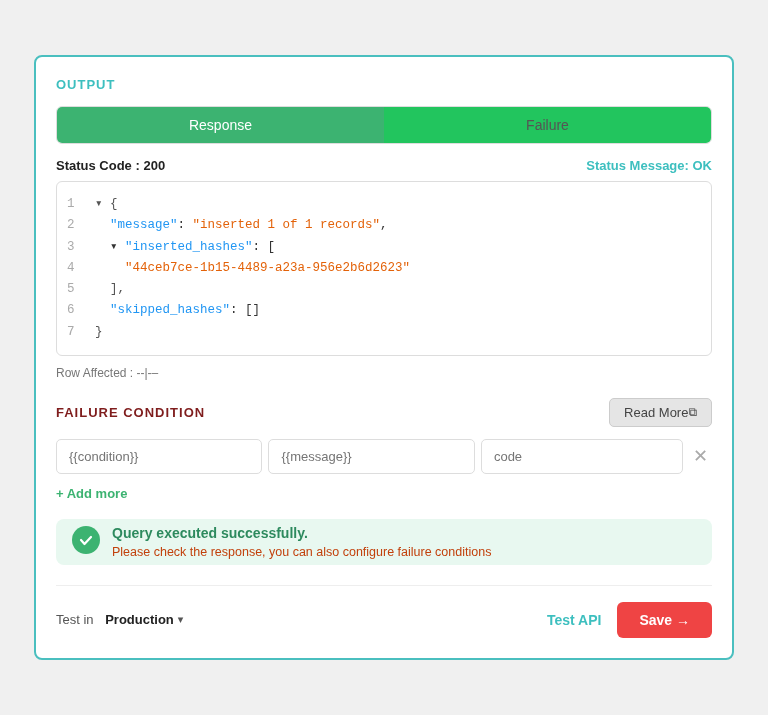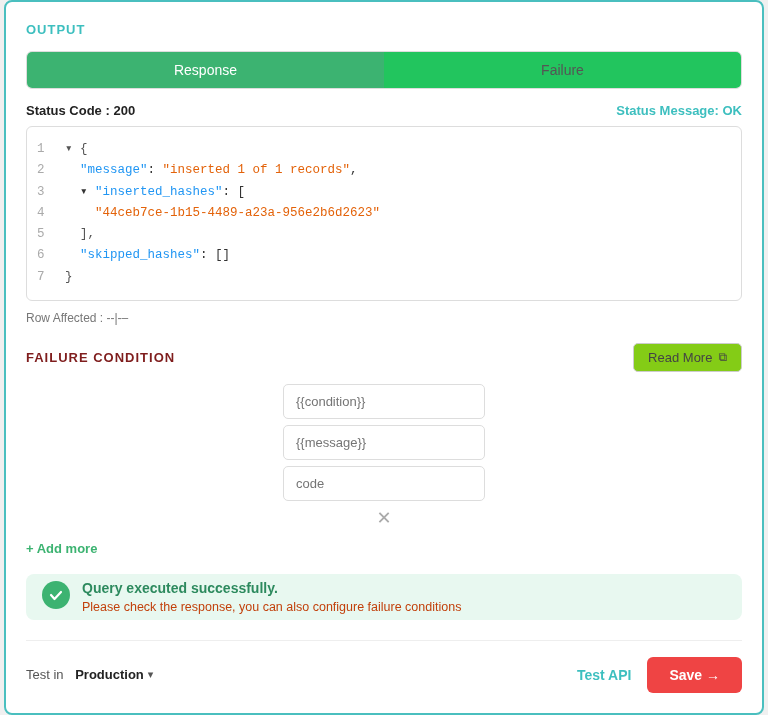--- a/index.html
+++ b/index.html
@@ -5,21 +5,21 @@
     * { box-sizing: border-box; margin: 0; padding: 0; }
     body {
       font-family: -apple-system, BlinkMacSystemFont, 'Segoe UI', Arial, sans-serif;
       background: #f0f0f0;
       display: flex;
       justify-content: center;
       align-items: center;
       min-height: 100vh;
     }
     .main-container {
-      width: 760px;
+      width: 700px;
       background: #fff;
       border: 2px solid #4abfbf;
       border-radius: 8px;
       padding: 20px;
       position: relative;
     }
     .section-title {
       font-size: 13px;
       font-weight: 700;
       color: #3dbfbf;
@@ -113,38 +113,36 @@
     }
     .failure-title {
       font-size: 13px;
       font-weight: 700;
       color: #7f1d1d;
       letter-spacing: 1px;
     }
     .read-more-btn {
       display: flex;
       align-items: flex-start;
-      gap: 6px;
       padding: 6px 14px;
       border: 1px solid #ccc;
       border-radius: 5px;
-      background: #84cc16;
+      background: #e5e5e5;
       font-size: 13px;
       color: #444;
       cursor: pointer;
     }
     .read-more-btn .ext-icon {
       font-size: 12px;
     }
     .failure-inputs {
       display: flex;
       align-items: center;
       gap: 6px;
       margin-bottom: 12px;
-      flex-direction: column;
     }
     .failure-input {
       flex: 1;
       padding: 9px 12px;
       border: 1px solid #ddd;
       border-radius: 5px;
       font-size: 13px;
       color: #aaa;
       background: #fff;
       outline: none;

